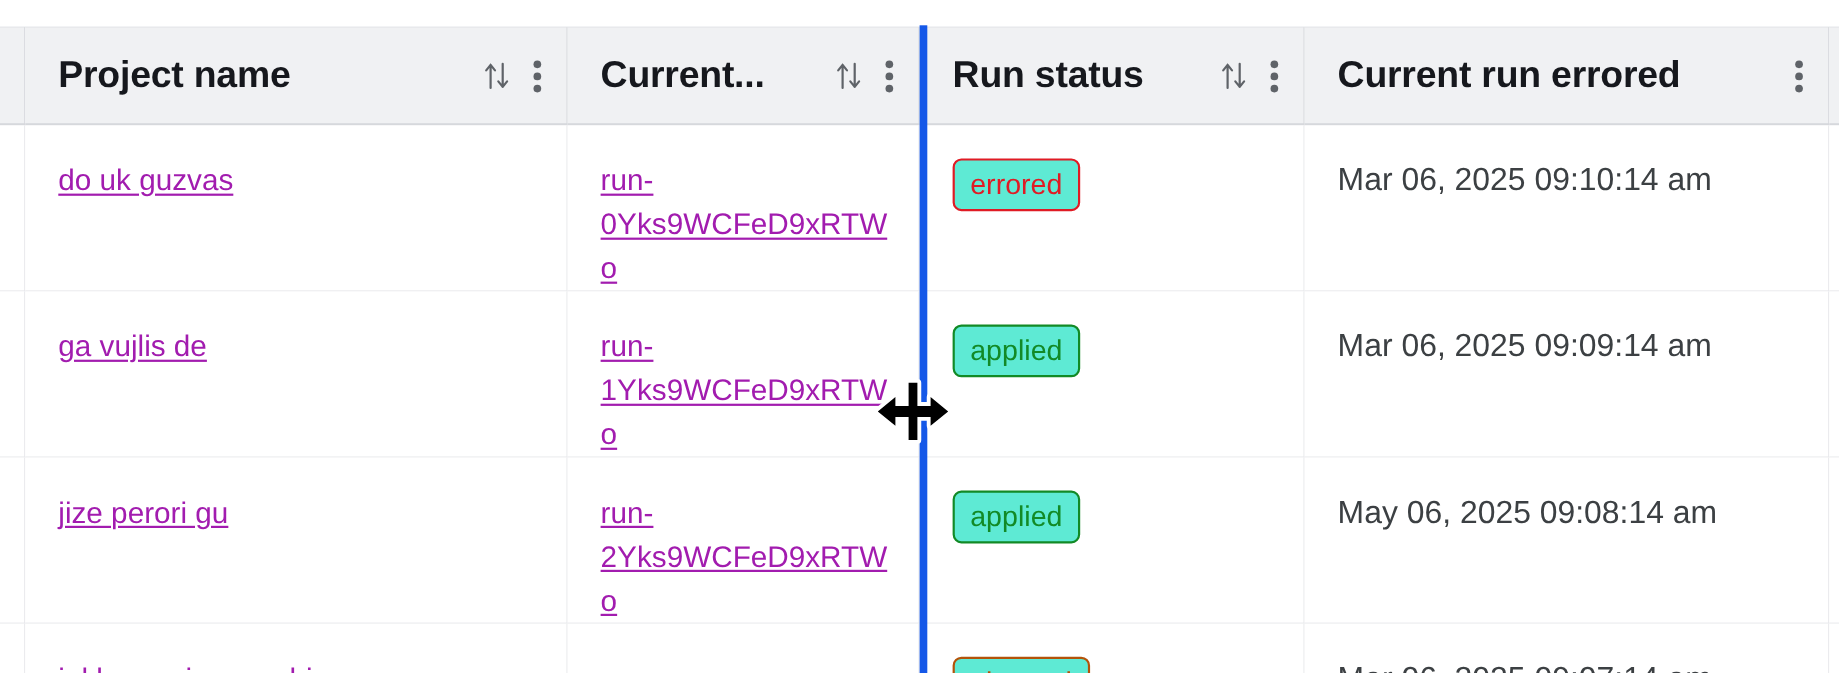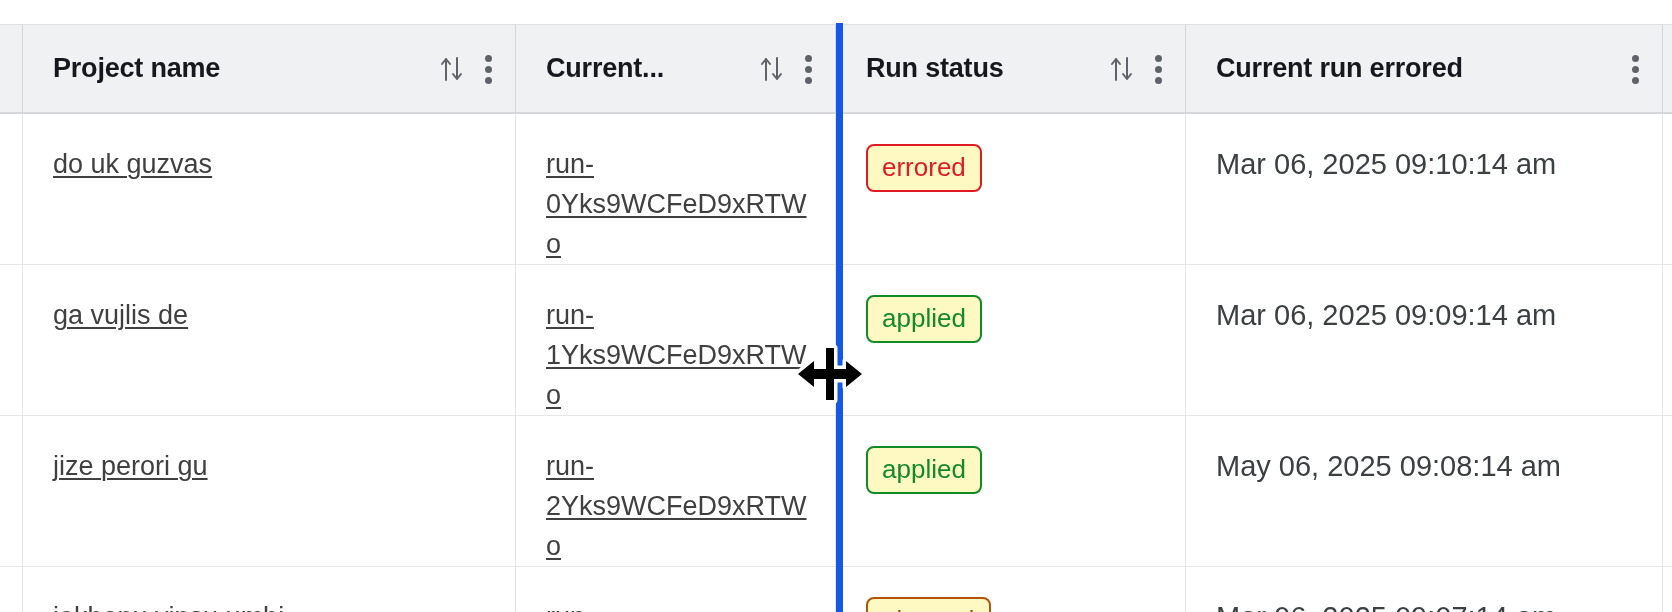--- a/index.html
+++ b/index.html
@@ -62,21 +62,21 @@
   th.col-head.no-right { border-right: none; }
 
   .head-inner {
     display: flex;
     align-items: center;
     height: 87px;
     padding: 0 22px 0 30px;
     box-sizing: border-box;
   }
   .head-label {
-    font-size: 27px;
+    font-size: 34px;
     font-weight: bold;
     color: #16181d;
     white-space: nowrap;
     overflow: hidden;
     letter-spacing: -0.2px;
   }
   .head-actions {
     margin-left: auto;
     display: flex;
     align-items: center;
@@ -113,21 +113,21 @@
 
   .cell-inner {
     padding: 30px 24px 0 30px;
     box-sizing: border-box;
     font-size: 27px;
     line-height: 40px;
     color: #32353c;
   }
 
   a.link {
-    color: #404040;
+    color: #a21caf;
     text-decoration: underline;
     text-underline-offset: 3px;
     text-decoration-thickness: 2px;
     word-break: break-word;
     cursor: pointer;
   }
   a.link.runid { display: inline; }
 
   .date-text {
     font-size: 29px;
@@ -136,21 +136,21 @@
   }
 
   
   .badge {
     display: inline-block;
     border: 2px solid currentColor;
     border-radius: 8px;
     padding: 4px 14px 6px;
     font-size: 26px;
     line-height: 34px;
-    background: #fef9c3;
+    background: #5eead4;
     white-space: nowrap;
   }
   .badge.errored { color: #e01b24; }
   .badge.applied { color: #128a26; }
   .badge.planned { color: #b35309; }
 
   
   .resize-line {
     position: absolute;
     top: 23px;

